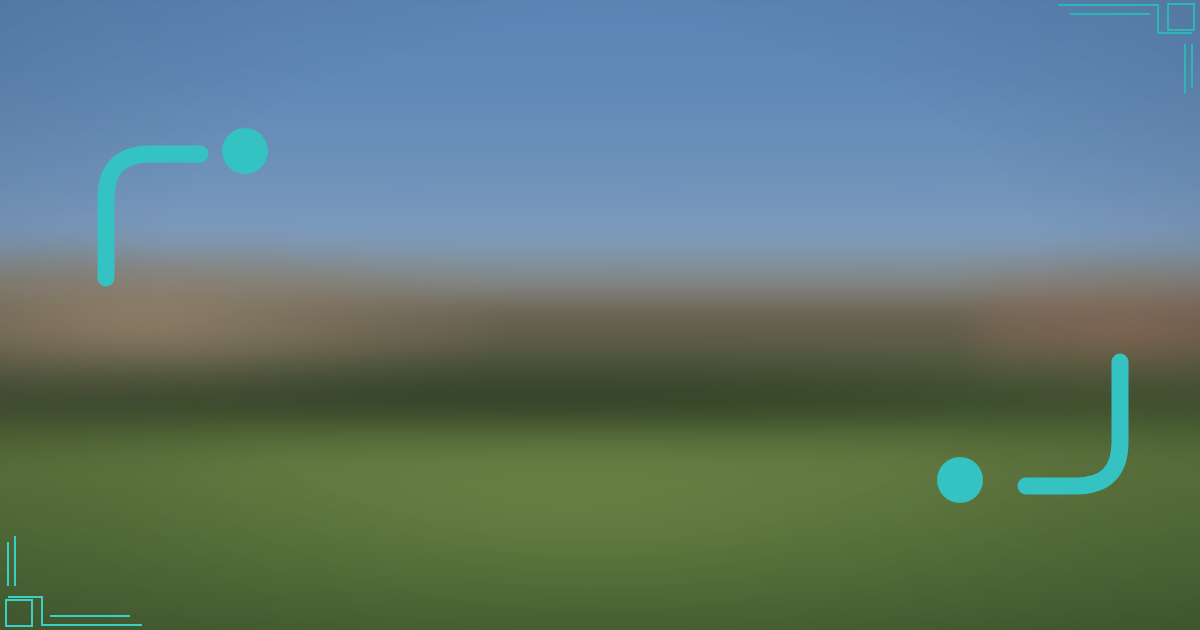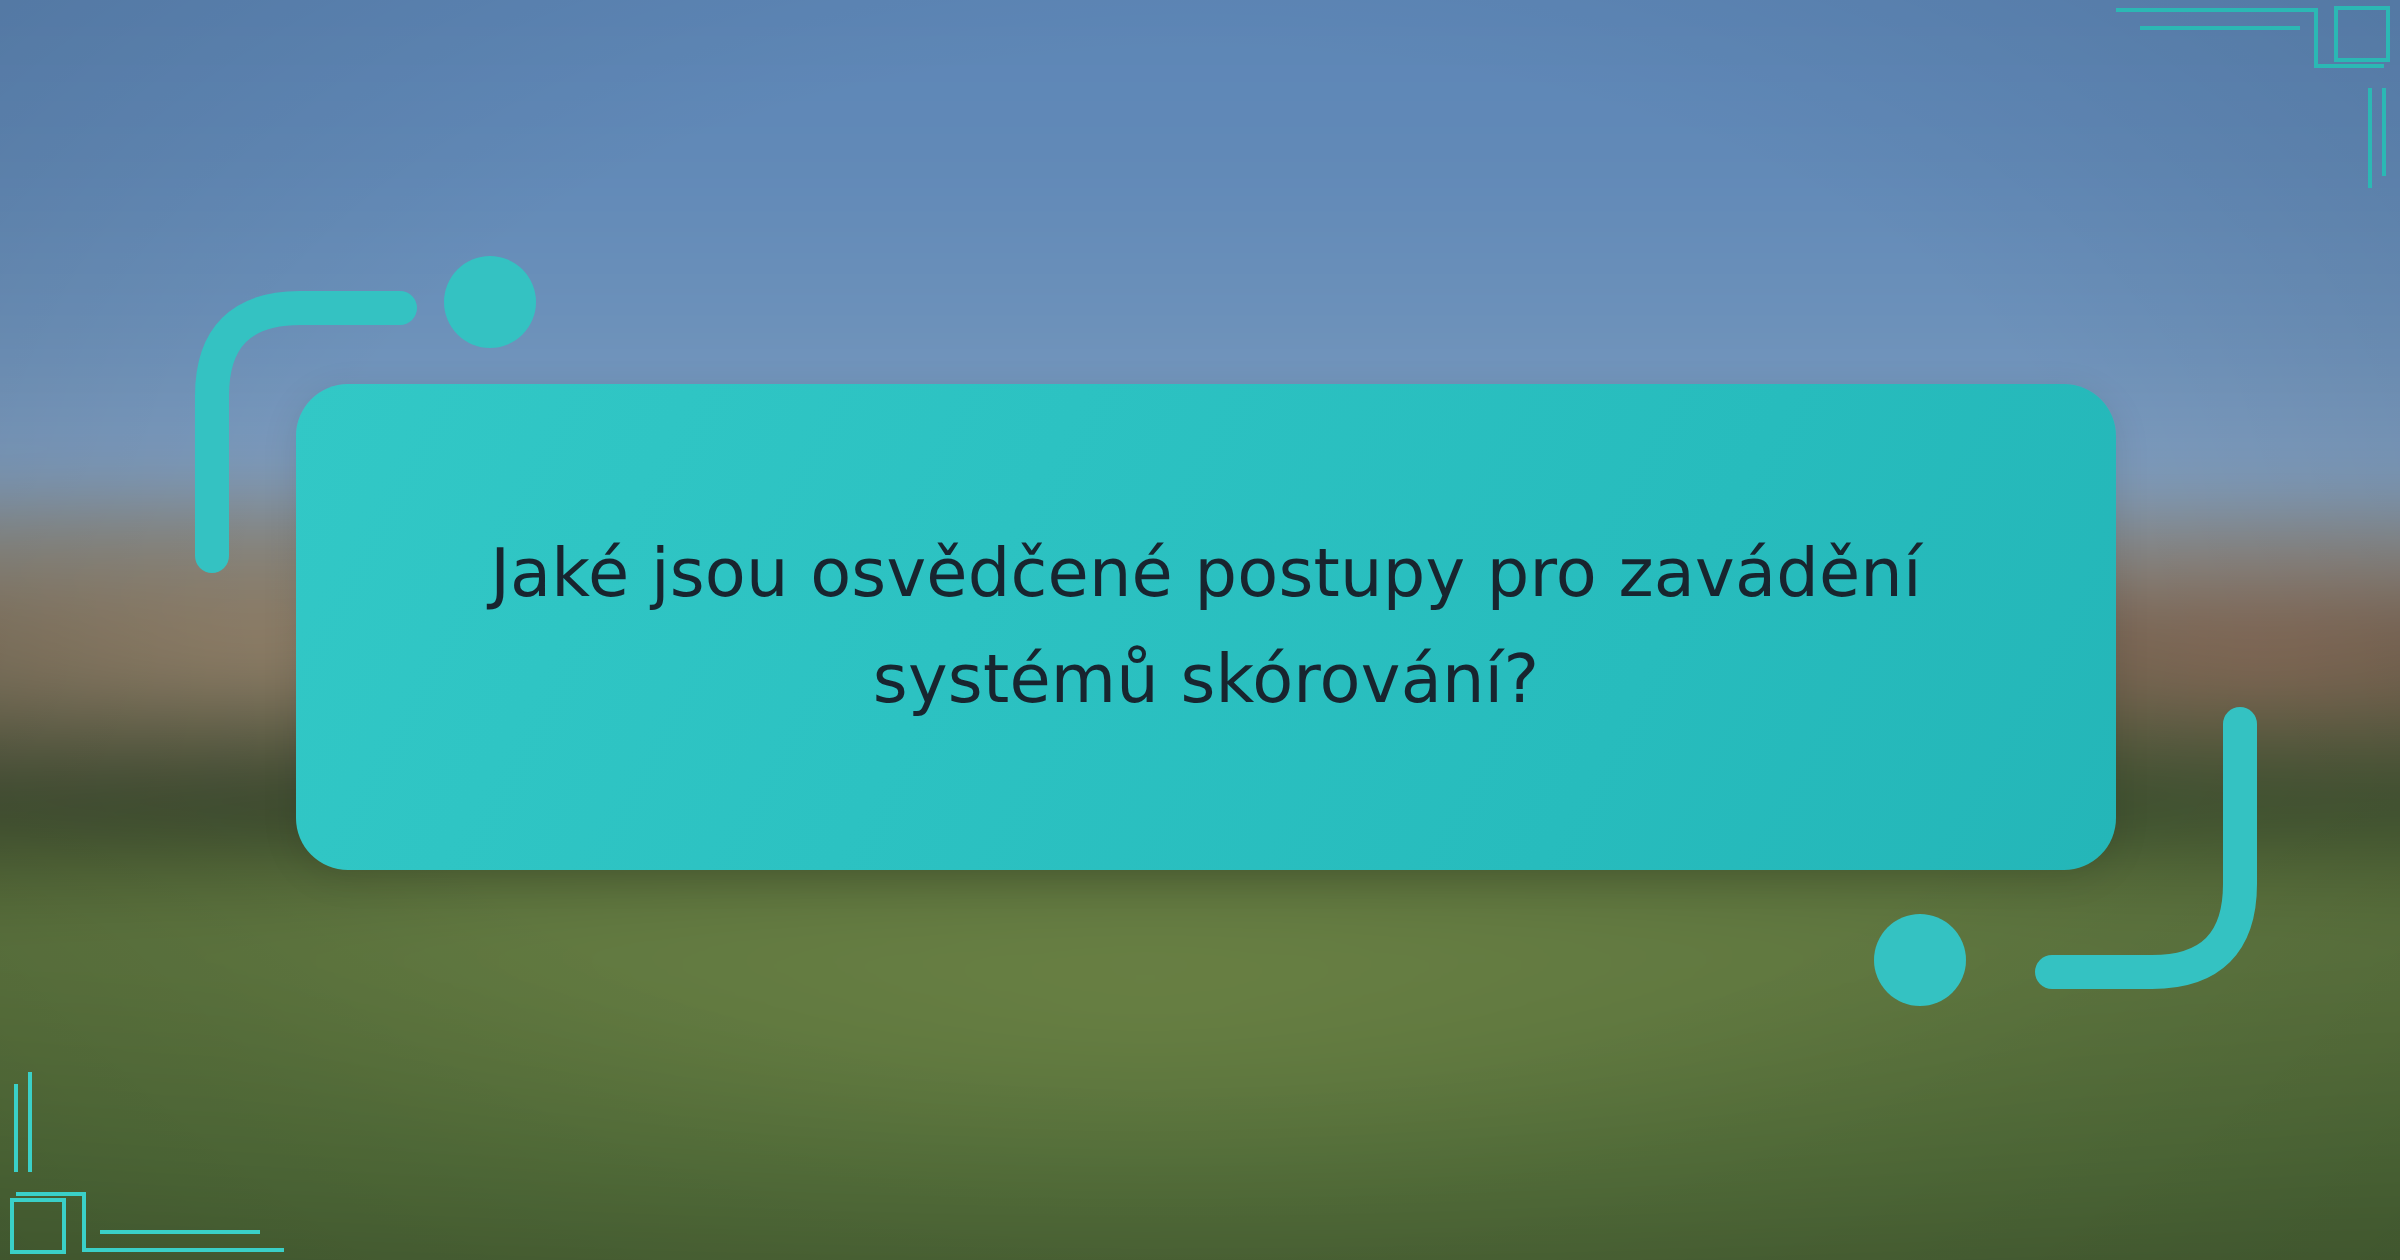--- a/index.html
+++ b/index.html
@@ -188,17 +188,14 @@
 
   <div class="elbow elbow-br">
     <svg width="130" height="150" viewBox="0 0 130 150" fill="none">
       <path d="M10 140 L10 60 Q10 16 54 16 L104 16" stroke="#34c2c2" stroke-width="17" stroke-linecap="round" stroke-linejoin="round" fill="none" transform="rotate(180 65 75)"></path>
     </svg>
   </div>
 
   <div class="dot dot-tl"></div>
   <div class="dot dot-br"></div>
 
-  <div class="bubble">
-    <div class="bubble-text">Jaké jsou osvědčené postupy pro zavádění systémů skórování?</div>
-  </div>
 
 </div>
 
 </body></html>

